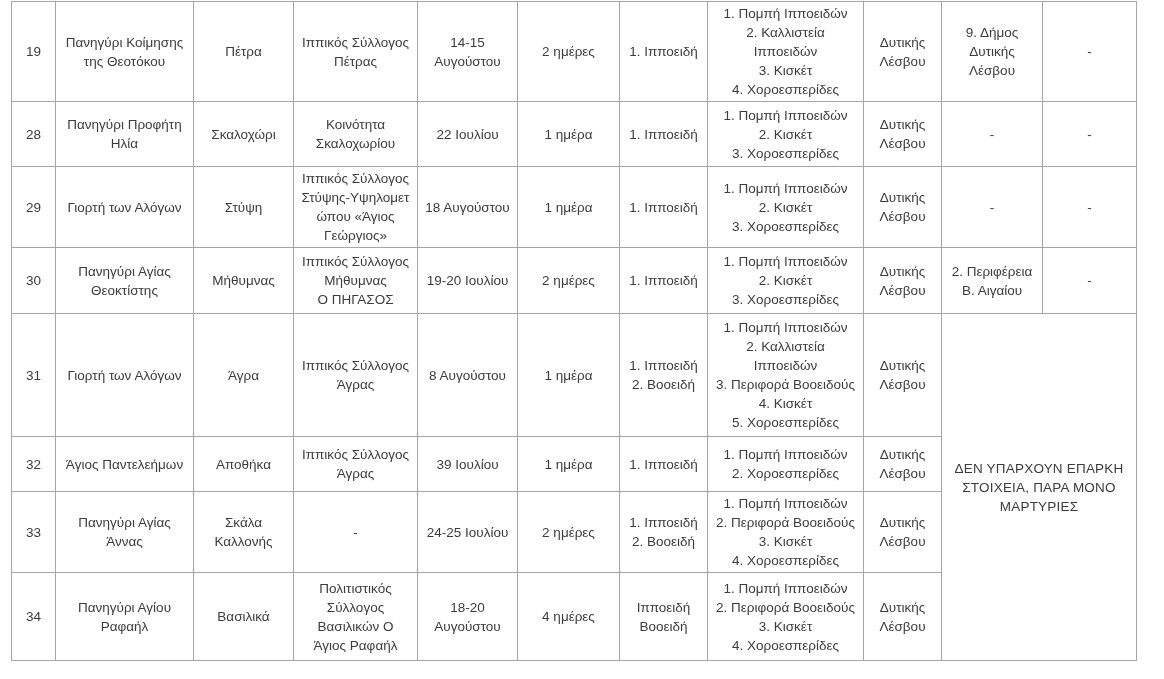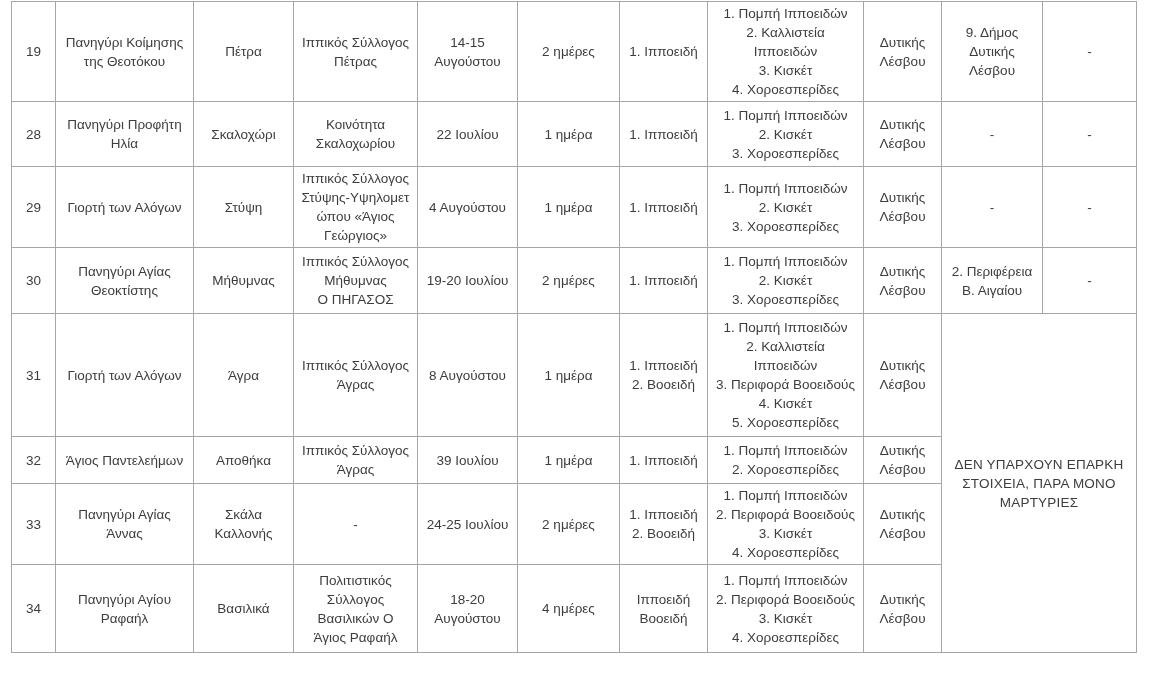--- a/index.html
+++ b/index.html
@@ -83,21 +83,21 @@
         <td>-</td>
       </tr>
       <tr style="height:78px">
         <td>29</td>
         <td>Γιορτή των Αλόγων</td>
         <td>Στύψη</td>
         <td>Ιππικός Σύλλογος
 Στύψης-Υψηλομετ
 ώπου «Άγιος
 Γεώργιος»</td>
-        <td>4 Αυγούστου</td>
+        <td>18 Αυγούστου</td>
         <td>1 ημέρα</td>
         <td>1. Ιπποειδή</td>
         <td>1. Πομπή Ιπποειδών
 2. Κισκέτ
 3. Χοροεσπερίδες</td>
         <td>Δυτικής
 Λέσβου</td>
         <td>-</td>
         <td>-</td>
       </tr>
@@ -136,21 +136,21 @@
 Ιπποειδών
 3. Περιφορά Βοοειδούς
 4. Κισκέτ
 5. Χοροεσπερίδες</td>
         <td>Δυτικής
 Λέσβου</td>
         <td class="note-cell" colspan="2" rowspan="4">ΔΕΝ ΥΠΑΡΧΟΥΝ ΕΠΑΡΚΗ
 ΣΤΟΙΧΕΙΑ, ΠΑΡΑ ΜΟΝΟ
 ΜΑΡΤΥΡΙΕΣ</td>
       </tr>
-      <tr style="height:47px">
+      <tr style="height:55px">
         <td>32</td>
         <td>Άγιος Παντελεήμων</td>
         <td>Αποθήκα</td>
         <td>Ιππικός Σύλλογος
 Άγρας</td>
         <td>39 Ιουλίου</td>
         <td>1 ημέρα</td>
         <td>1. Ιπποειδή</td>
         <td>1. Πομπή Ιπποειδών
 2. Χοροεσπερίδες</td>

